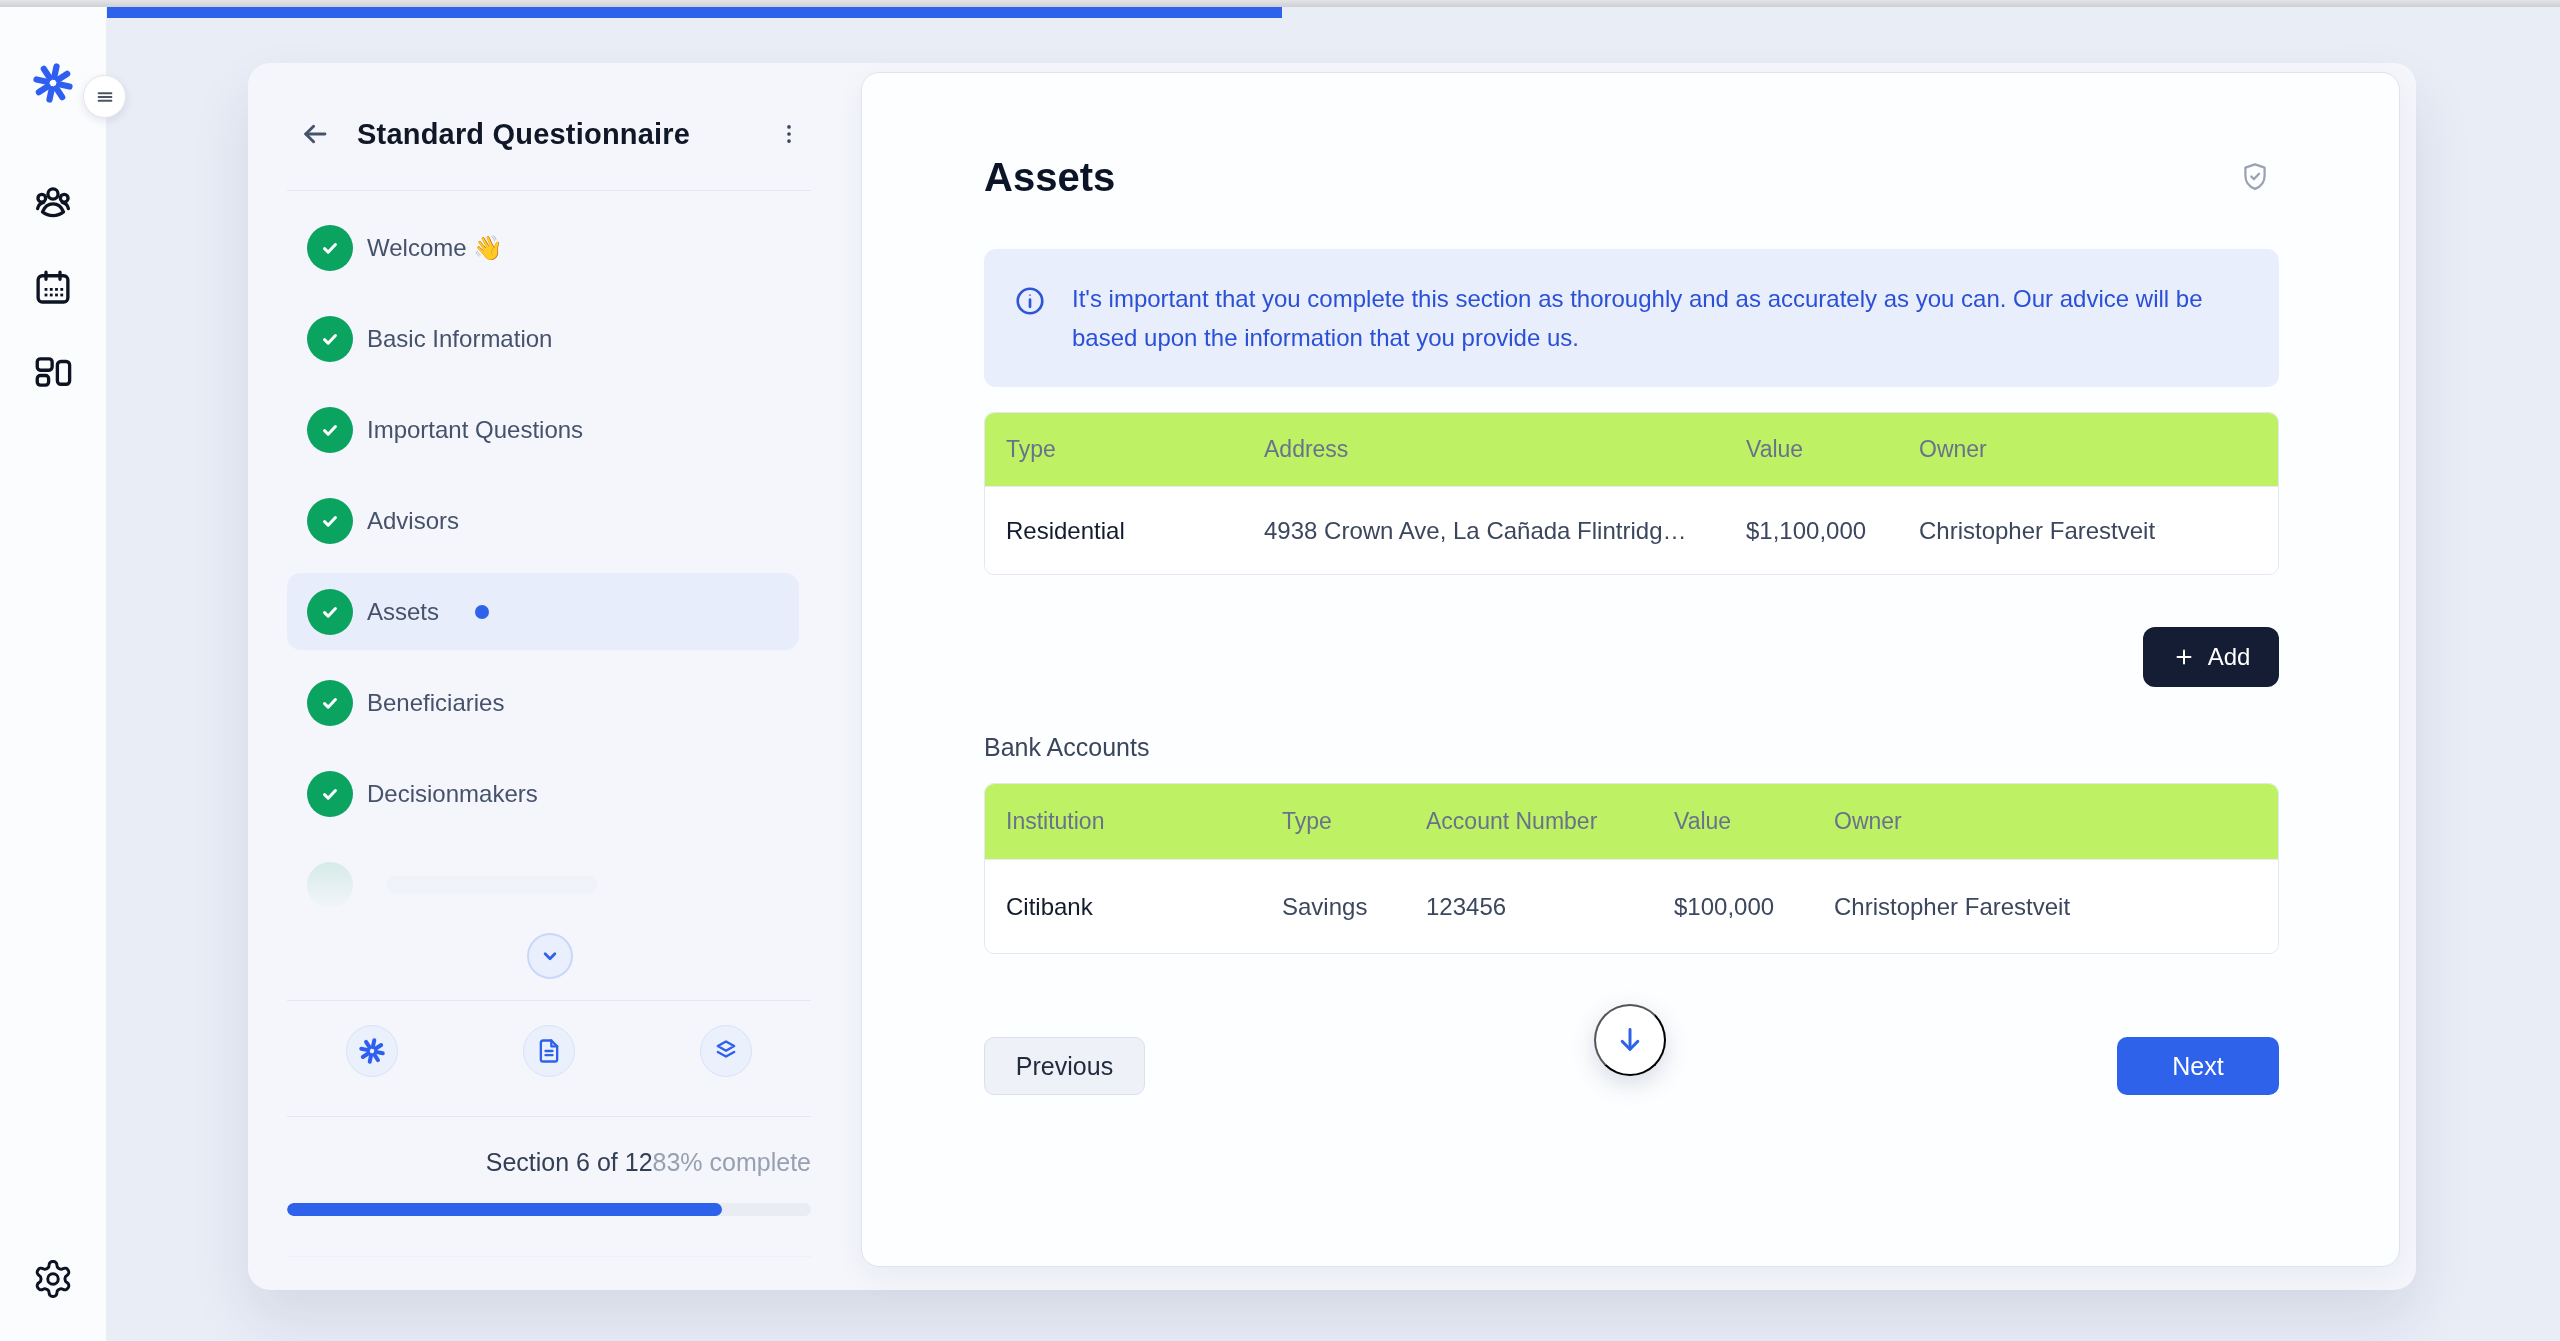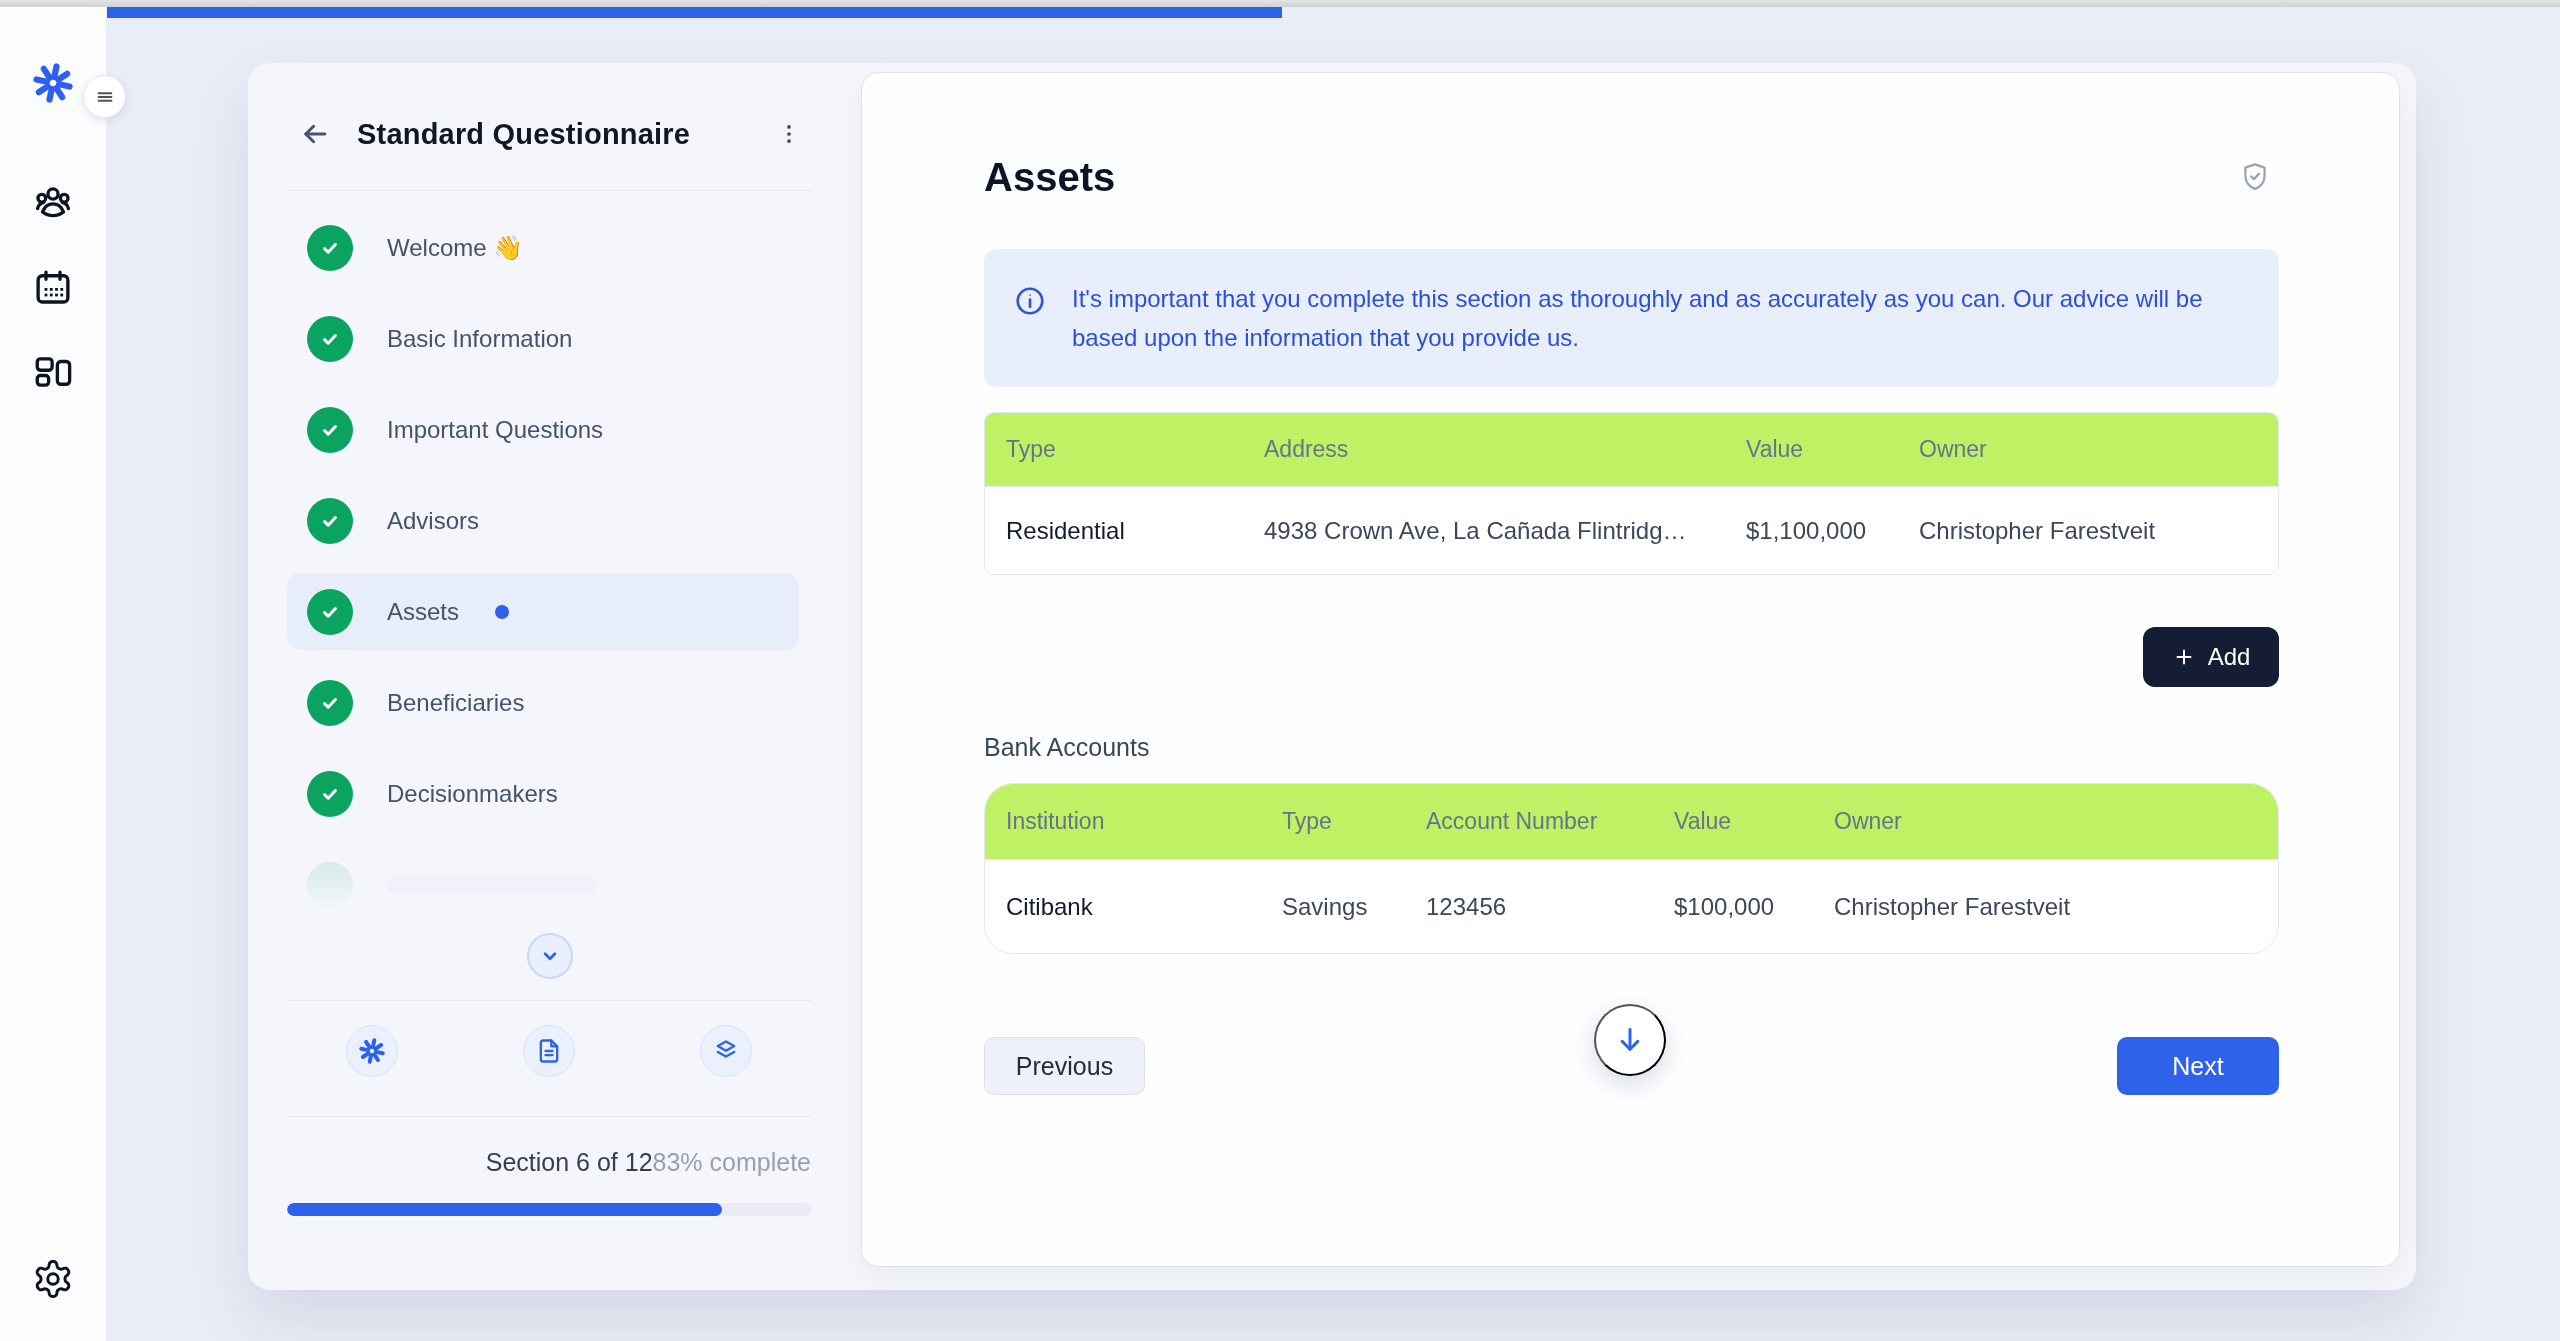--- a/index.html
+++ b/index.html
@@ -33,21 +33,21 @@
   .panel-title{margin-left:22px;font-size:29px;font-weight:700;color:#101726;letter-spacing:.2px;}
   .kebab-btn{margin-left:auto;margin-right:2px;width:40px;height:40px;display:flex;align-items:center;justify-content:center;background:none;border:none;padding:0;cursor:pointer;}
   .hr{height:1px;background:#e3e8f1;}
   .hr-header{margin-top:31px;}
   .steps{margin-top:11px;}
   .step{position:relative;height:91px;display:flex;align-items:center;cursor:pointer;}
   .step.active::before{content:"";position:absolute;inset:7px 12px 7px 0;background:#e7edfa;border-radius:14px;}
   .step > *{position:relative;}
   .ck{width:46px;height:46px;border-radius:50%;background:var(--green);margin-left:20px;
     display:flex;align-items:center;justify-content:center;flex:none;}
-  .step-label{margin-left:34px;font-size:24px;color:#46526b;text-align:center;}
+  .step-label{margin-left:14px;font-size:24px;color:#46526b;text-align:center;}
   .step-dot{width:14px;height:14px;border-radius:50%;background:var(--accent);margin-left:36px;}
   .ghost-step{height:91px;display:flex;align-items:center;
     -webkit-mask-image:linear-gradient(to bottom,rgba(0,0,0,.55),transparent 78%);
     mask-image:linear-gradient(to bottom,rgba(0,0,0,.55),transparent 78%);}
   .ghost-ck{width:46px;height:46px;border-radius:50%;background:var(--green);opacity:.35;margin-left:20px;flex:none;}
   .ghost-bar{margin-left:34px;width:210px;height:18px;border-radius:9px;background:#cfd6e3;opacity:.55;}
   .scroll-steps-fab{position:absolute;left:240px;top:870px;width:46px;height:46px;border-radius:50%;
     background:#e9effc;border:2px solid #c9d8f8;display:flex;align-items:center;justify-content:center;z-index:3;cursor:pointer;}
   .panel-footer{position:absolute;left:0;top:937px;width:100%;}
   .fab-row{display:flex;justify-content:space-between;padding:24px 59px 0 59px;}
@@ -67,21 +67,21 @@
   .page-title{margin:0;padding-top:78px;font-size:40px;line-height:52px;font-weight:700;color:#0c1527;}
   .shield{position:absolute;top:88px;right:128px;}
   .banner{margin-top:46px;background:#e8eefb;border-radius:12px;display:flex;align-items:flex-start;
     padding:30px 30px 30px 30px;box-sizing:border-box;min-height:128px;}
   .banner svg{flex:none;margin-top:6px;}
   .banner-text{margin:0 0 0 26px;font-size:24px;line-height:39px;color:#2b50d8;}
   .sec-heading{font-size:25px;line-height:30px;color:#3a465b;}
   .mt-re{margin-top:79px;}
   .mt-ba{margin-top:45px;}
   .tbl{margin-top:25px;border:1.5px solid #e2e8f3;border-radius:10px;overflow:hidden;background:#fff;}
-  .tbl.mt-ba2{margin-top:21px;border-radius:29px;}
+  .tbl.mt-ba2{margin-top:21px;}
   .tr{display:grid;align-items:center;}
   .t1 .tr{grid-template-columns:258px 482px 173px 1fr;}
   .t2 .tr{grid-template-columns:276px 144px 248px 160px 1fr;}
   .thead{background:#bef264;border-bottom:1.5px solid #e7ebf4;height:73px;}
   .t2 .thead{height:75px;}
   .th{font-size:23px;color:#68738b;padding-left:21px;}
   .trow{height:87px;background:#fff;cursor:pointer;}
   .t2 .trow{height:93px;}
   .td{font-size:24px;color:#3c475e;padding-left:21px;padding-right:14px;white-space:nowrap;overflow:hidden;text-overflow:ellipsis;}
   .td.first{color:#131c2e;}

